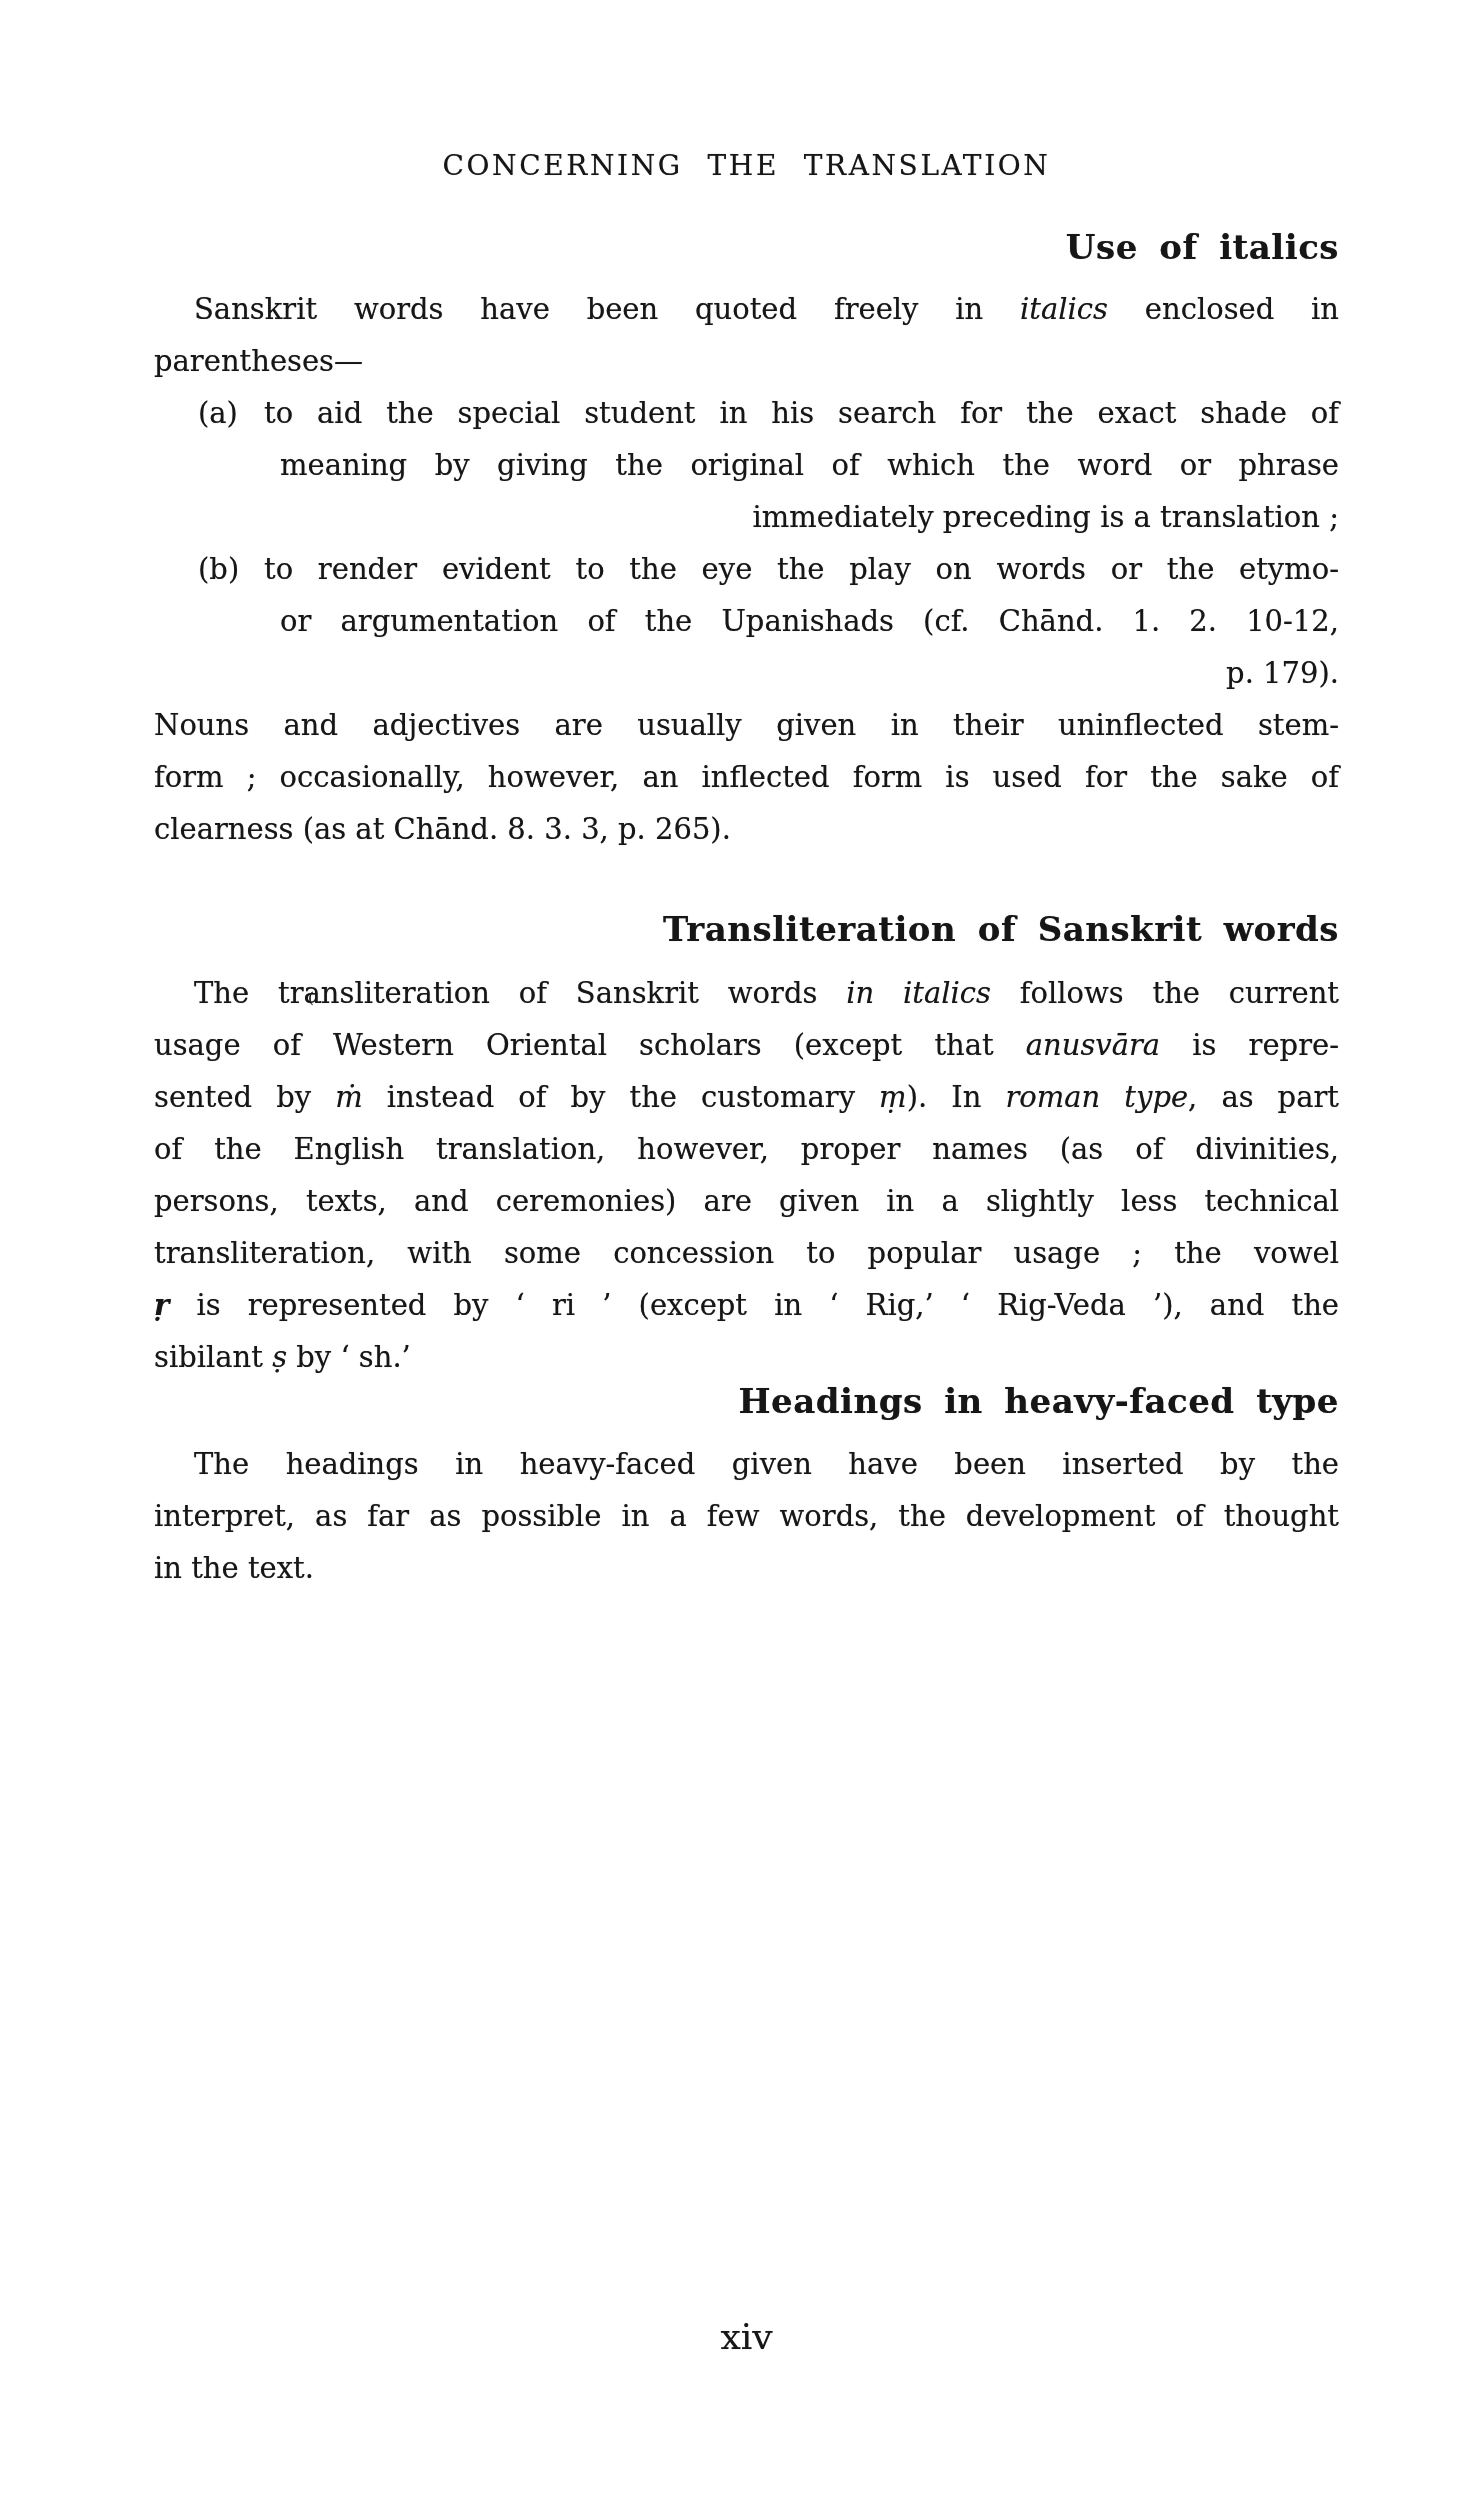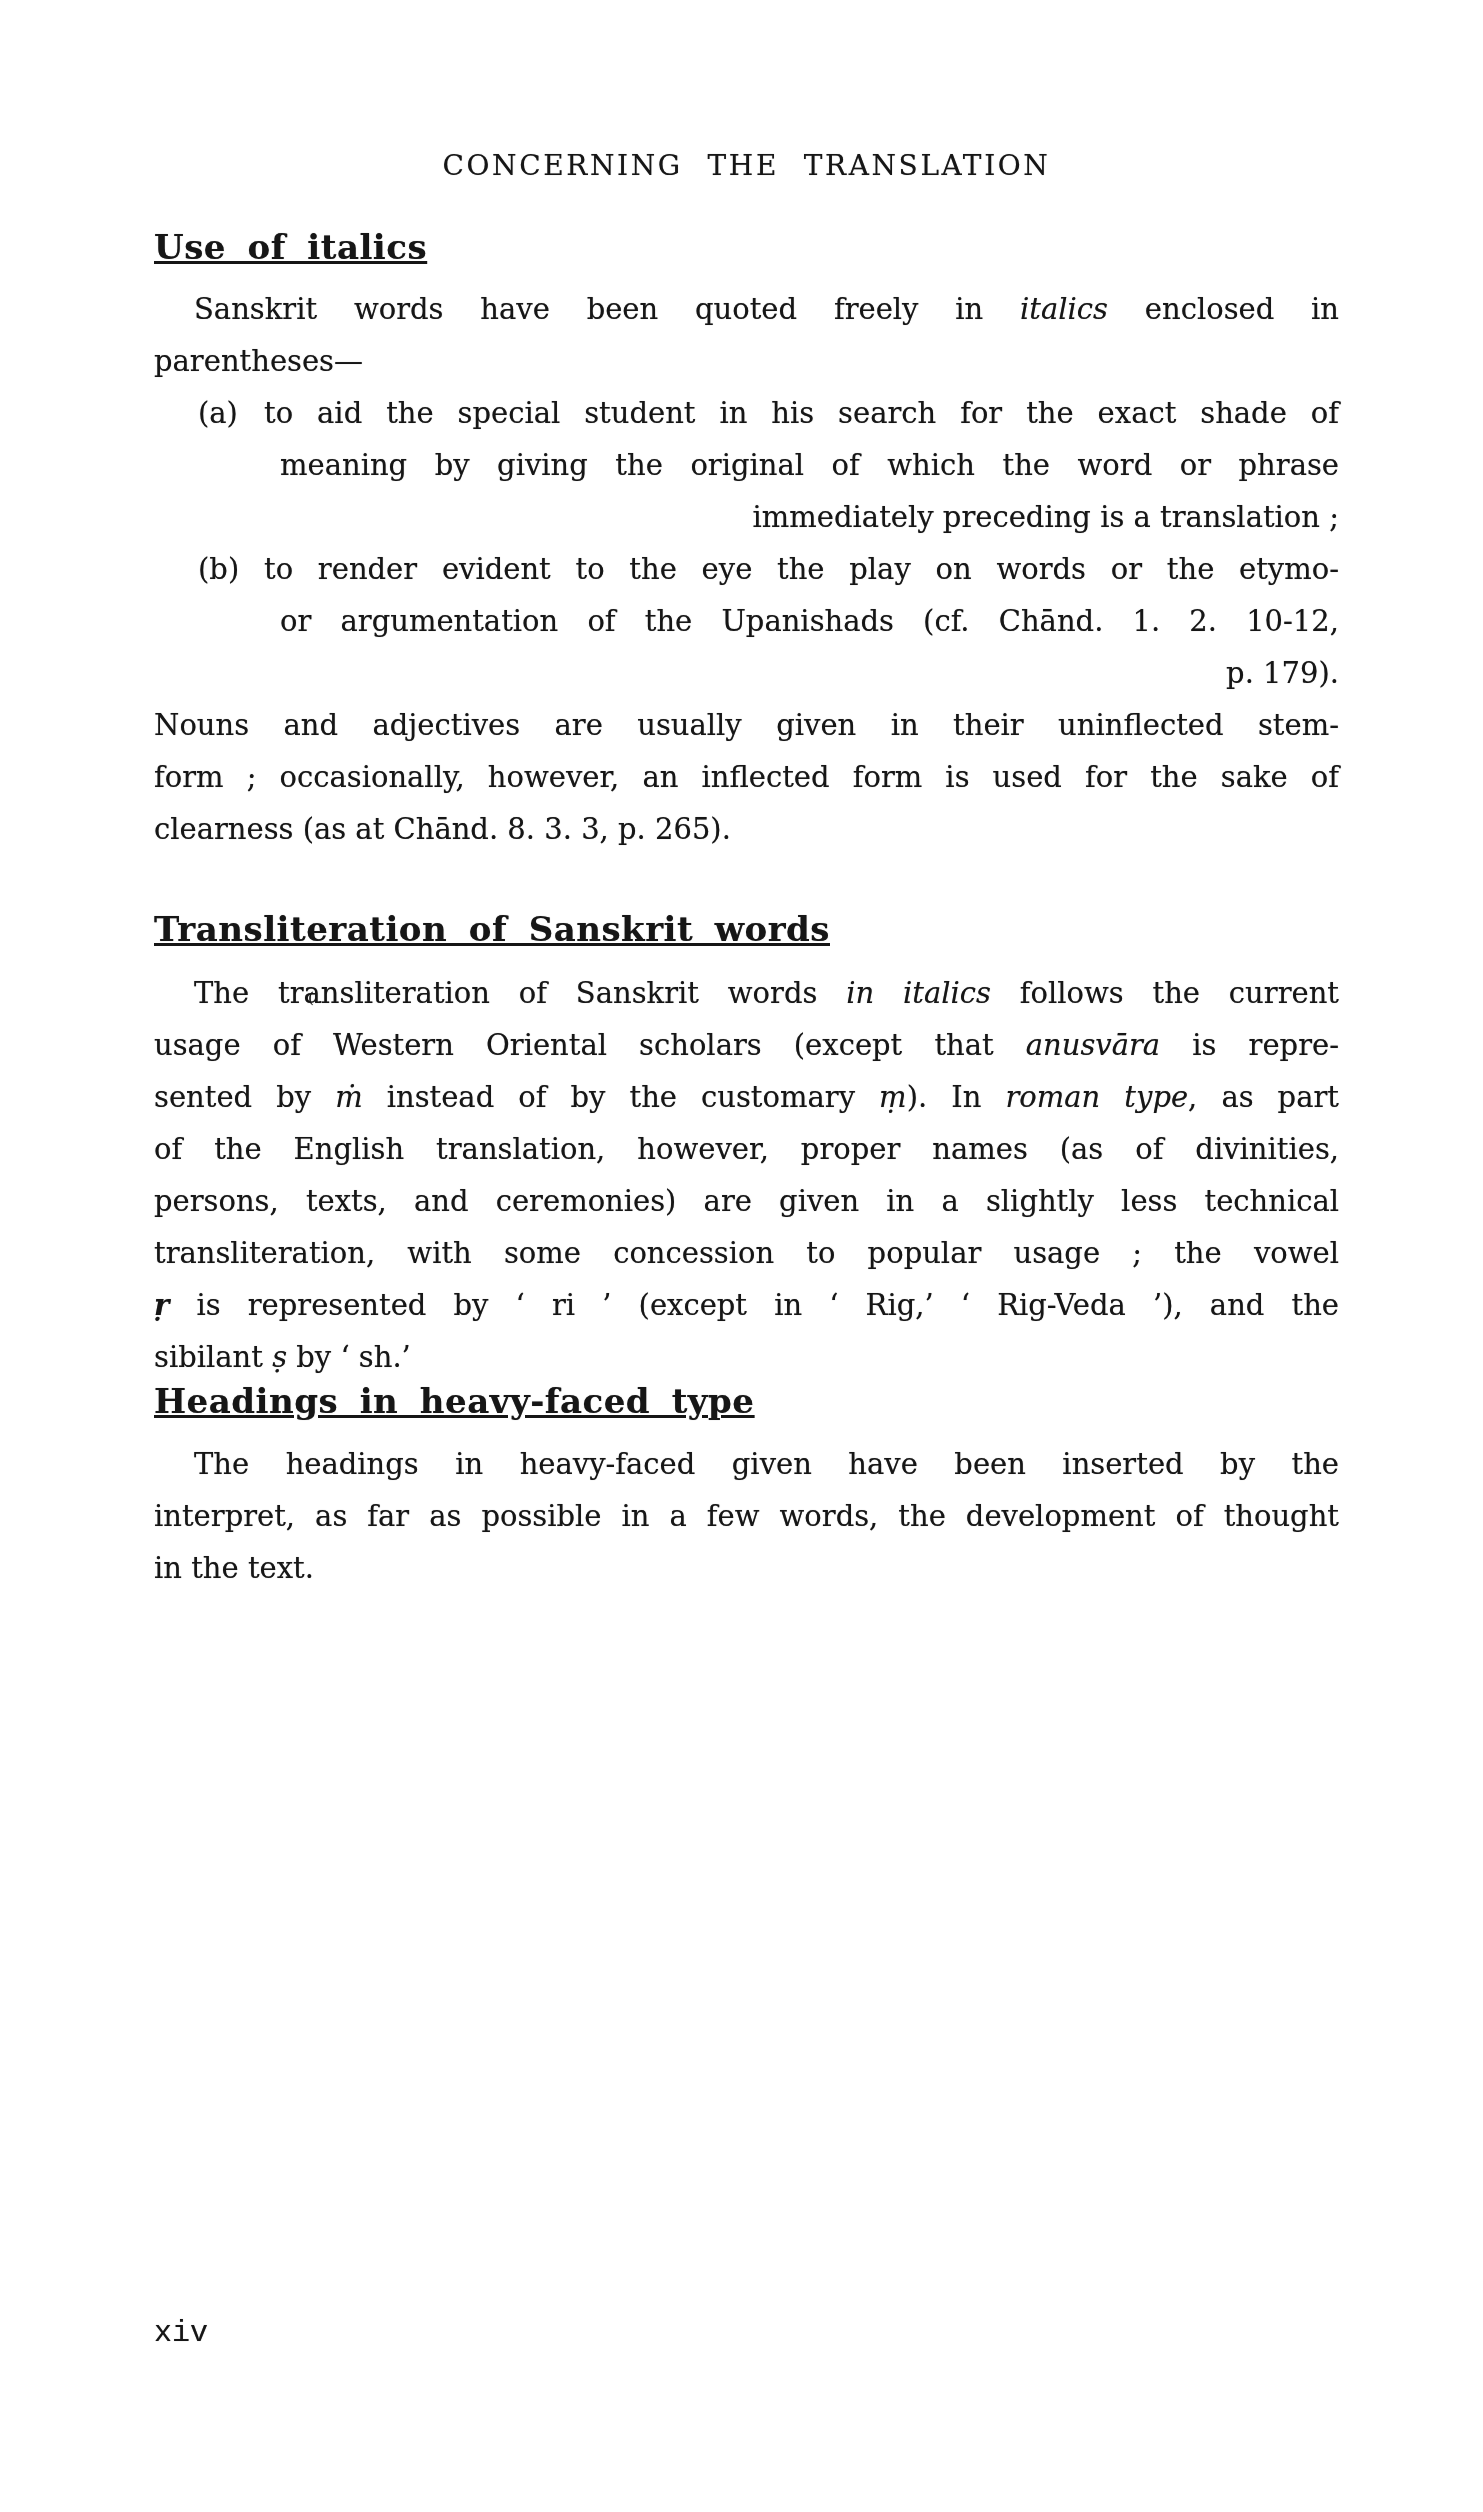--- a/index.html
+++ b/index.html
@@ -16,21 +16,21 @@
     position:absolute;left:154px;top:145px;width:1185px;
   }
   h1.title{
     margin:0 0 42px 0;
     font-size:28px;line-height:42px;font-weight:normal;
     text-align:center;letter-spacing:2.6px;word-spacing:13.3px;
   }
   h2.heading{
     margin:0 0 17.4px 0;
     font-size:34px;line-height:37px;font-weight:bold;
-    text-align:left;letter-spacing:0.5px;word-spacing:9.2px;text-decoration:underline;
+    text-align:right;letter-spacing:0.5px;word-spacing:9.2px;
   }
   section{display:block;}
   section.sec-transliteration h2.heading{margin-top:56px;margin-bottom:18.5px;}
   section.sec-headings h2.heading{margin-top:0px;margin-bottom:18.5px;}
   .block{margin:0;}
   .line{
     font-size:29px;line-height:52px;
     text-align:left;
   }
   .line.just{
@@ -43,21 +43,21 @@
   .ind-cont{padding-left:126px;text-align:right;}
   .marker{display:inline-block;width:66px;}
   .i{font-style:italic;}
   .b{font-weight:bold;}
   .artifact{
     position:absolute;left:308px;top:989px;
     font-size:15.4px;letter-spacing:4.1px;color:#222;
   }
   .folio{
     position:absolute;left:154px;top:2316px;width:1185px;
-    font-size:30px;font-family:Liberation Mono, monospace;
+    font-size:36px;text-align:center;
   }
 </style>
 </head>
 <body>
 
 <div class="page ink">
 
   <span class="artifact">(.</span>
 
   <div class="text-block">

